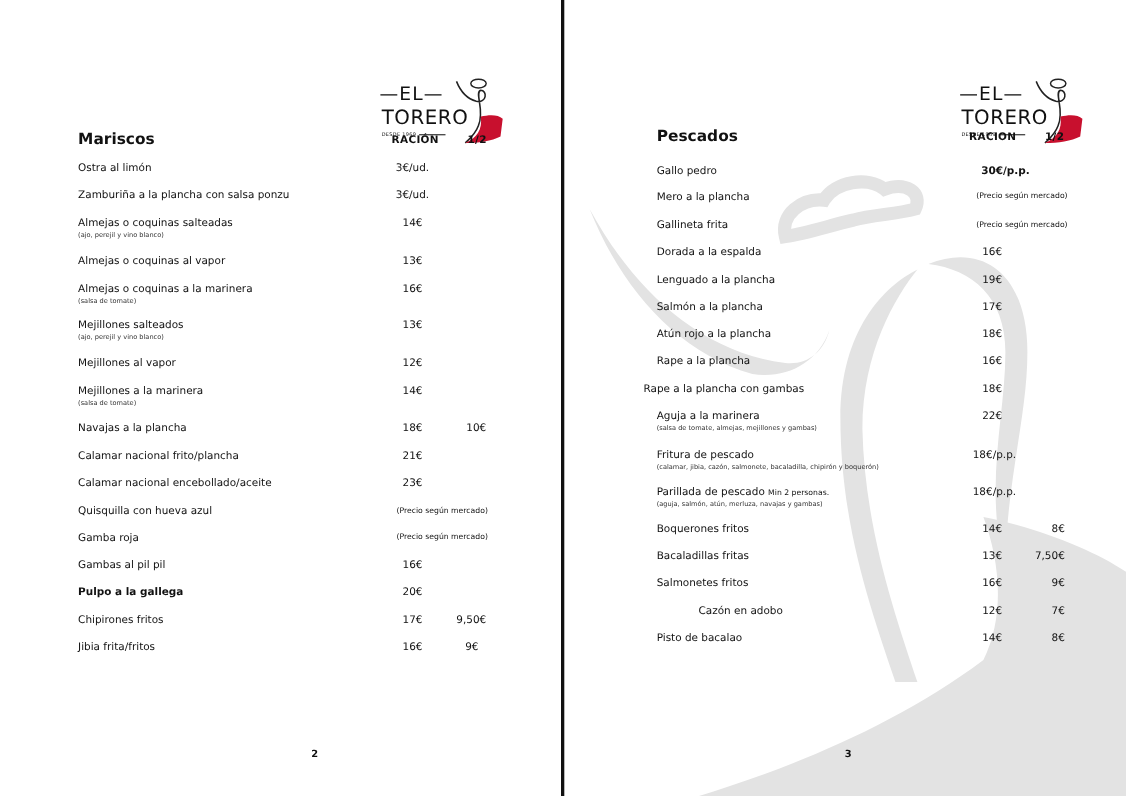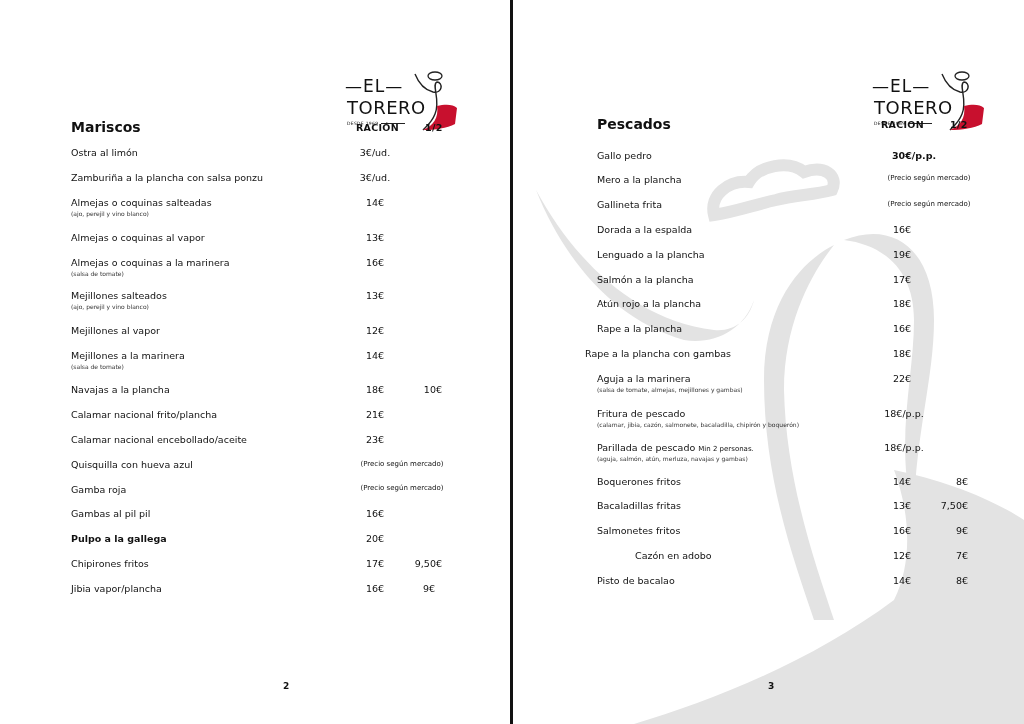--- a/index.html
+++ b/index.html
@@ -117,21 +117,21 @@
   <div class="row" style="top:533px;">
     <span class="item-name" style="left:71px;font-weight:bold;">Pulpo a la gallega</span>
     <span class="price" style="left:345px;">20€</span>
   </div>
   <div class="row" style="top:558px;">
     <span class="item-name" style="left:71px;">Chipirones fritos</span>
     <span class="price" style="left:345px;">17€</span>
     <span class="half" style="left:402px;">9,50€</span>
   </div>
   <div class="row" style="top:583px;">
-    <span class="item-name" style="left:71px;">Jibia vapor/plancha</span>
+    <span class="item-name" style="left:71px;">Jibia frita/fritos</span>
     <span class="price" style="left:345px;">16€</span>
     <span class="half" style="left:395px;">9€</span>
   </div>
 
   <div class="page-num" style="left:283px; top:681px;">2</div>
 </div>
 
 <div class="divider"></div>
 
 <div class="page page-right">

